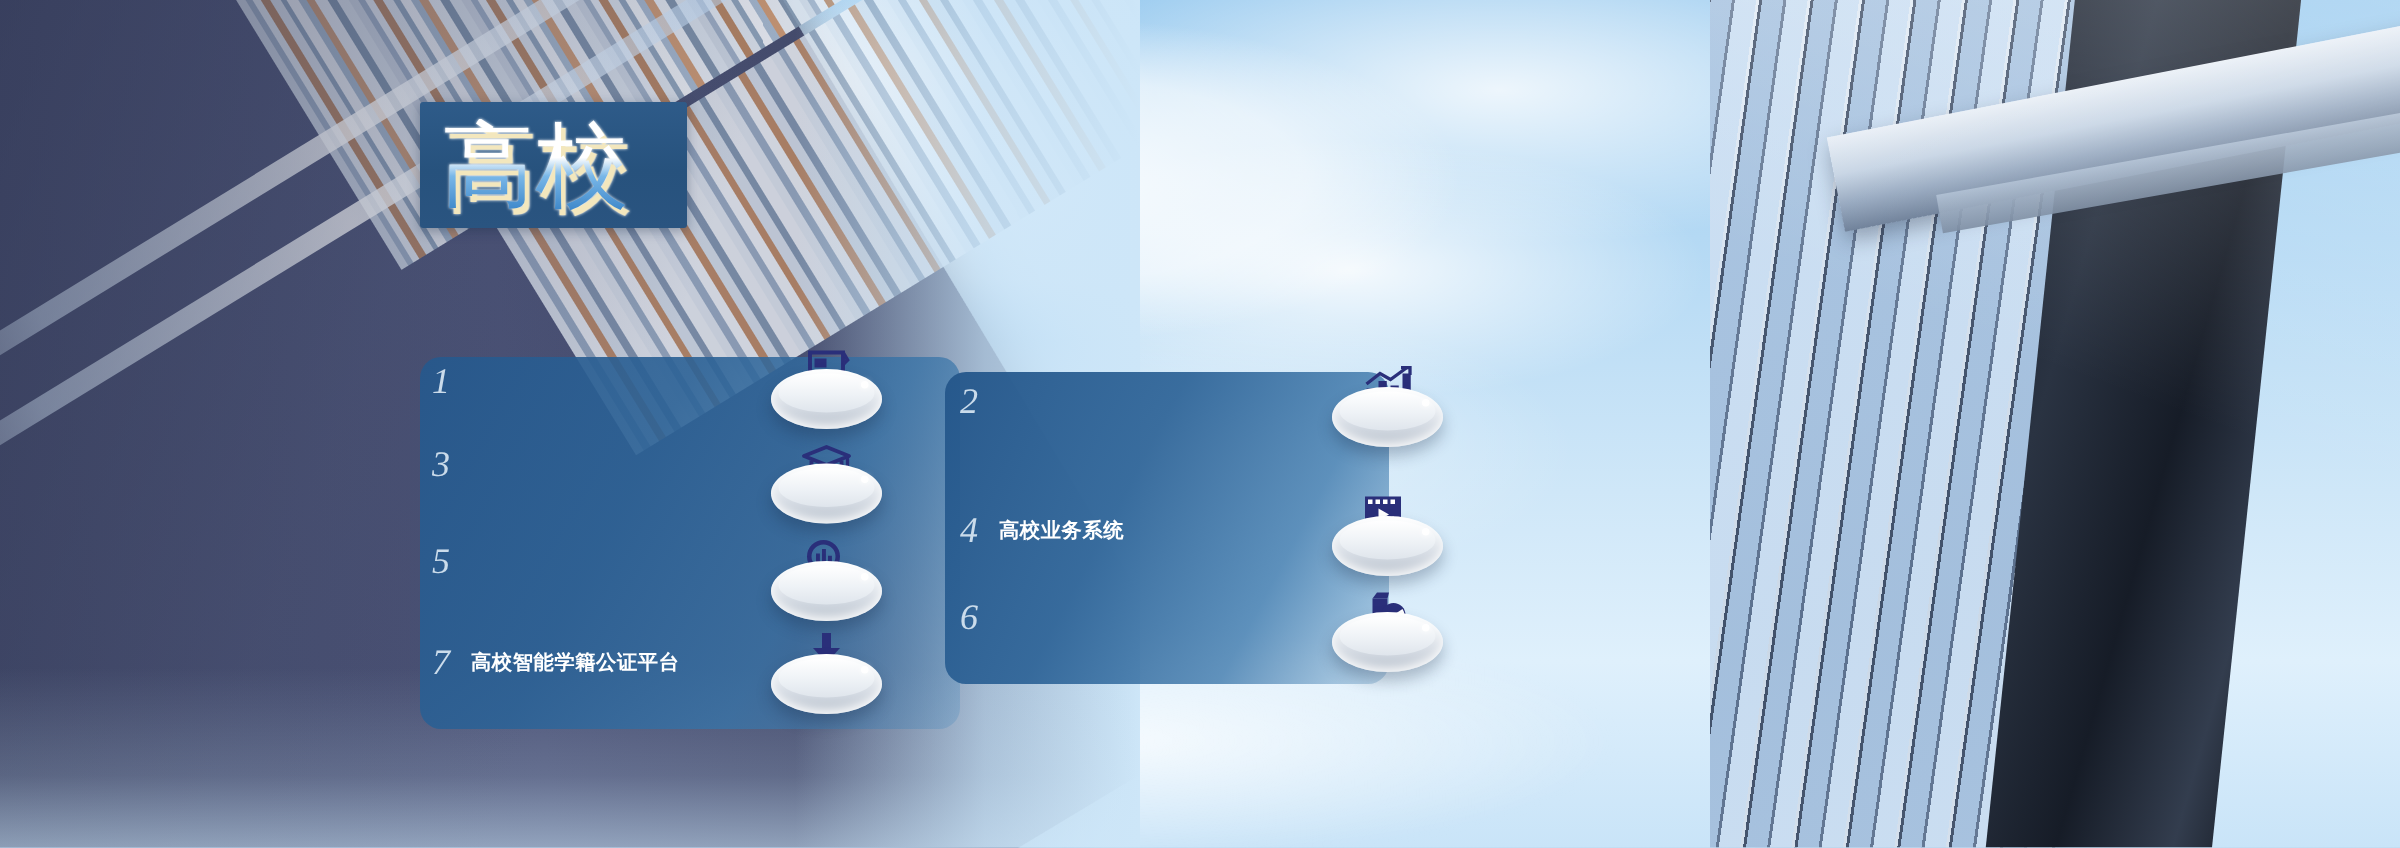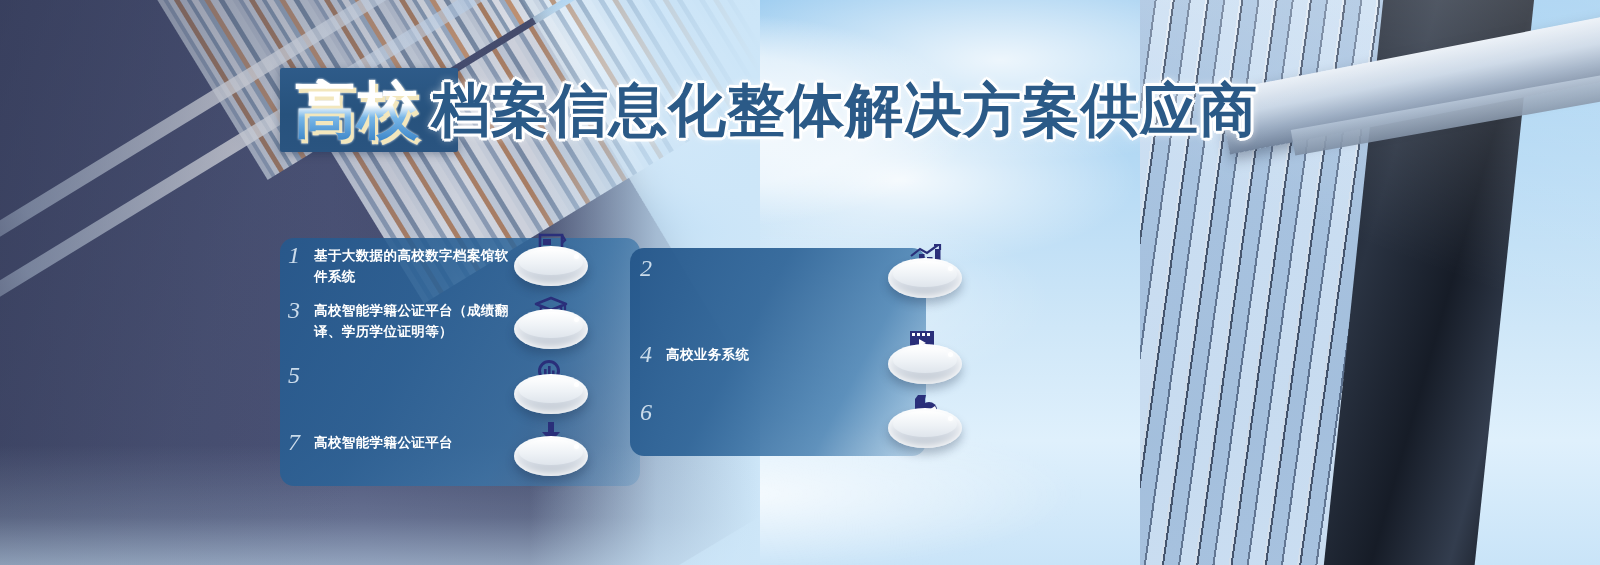--- a/index.html
+++ b/index.html
@@ -150,21 +150,21 @@
     background:linear-gradient(180deg,#2e5b89 0%,#27527d 55%,#2a5480 100%);
     border-radius:2px;
     box-shadow:0 2px 8px rgba(20,40,70,.35);
   }
   .titlerow{
     position:absolute;left:280px;top:62px;height:96px;
     display:flex;align-items:center;white-space:nowrap;
   }
   .t-hl{
     font-family:"DejaVu Sans","Liberation Sans",sans-serif;
-    font-size:62px;font-weight:bold;letter-spacing:1px;
+    font-size:62px;font-weight:normal;letter-spacing:1px;
     padding-left:14px;padding-right:6px;
     background:linear-gradient(180deg,#ffffff 0%,#ffffff 42%,#79b7e8 62%,#3c86c9 100%);
     -webkit-background-clip:text;background-clip:text;color:transparent;
     -webkit-text-stroke:0px;
     filter:drop-shadow(3px 4px 0px #f3e7bd) drop-shadow(0 0 1px #ffffff);
     line-height:1;
   }
   .t-main{
     font-family:"DejaVu Sans","Liberation Sans",sans-serif;
     font-size:58px;font-weight:bold;letter-spacing:1px;
@@ -248,32 +248,29 @@
     <div class="towerB"></div>
     <div class="towerC"></div>
     <div class="ledge"></div>
     <div class="ledge2"></div>
     <div class="sheen"></div>
   </div>
 
   <div class="titlebar"></div>
   <div class="titlerow">
     <span class="t-hl">高校</span>
-    <span class="t-main">档案信息化整体解决方案供应商</span>
   </div>
 
   <div class="panel panel-left"></div>
 
   <div class="item" style="left:288px;top:245px;width:222px;">
     <span class="num">1</span>
-    <span class="txt">基于大数据的高校数字档案馆软件系统</span>
   </div>
   <div class="item" style="left:288px;top:300px;width:222px;">
     <span class="num">3</span>
-    <span class="txt">高校智能学籍公证平台（成绩翻译、学历学位证明等）</span>
   </div>
   <div class="item" style="left:288px;top:365px;width:228px;">
     <span class="num">5</span>
   </div>
   <div class="item" style="left:288px;top:432px;width:228px;">
     <span class="num">7</span>
     <span class="txt">高校智能学籍公证平台</span>
   </div>
 
   <div class="pedwrap" style="left:514px;top:228px;">

